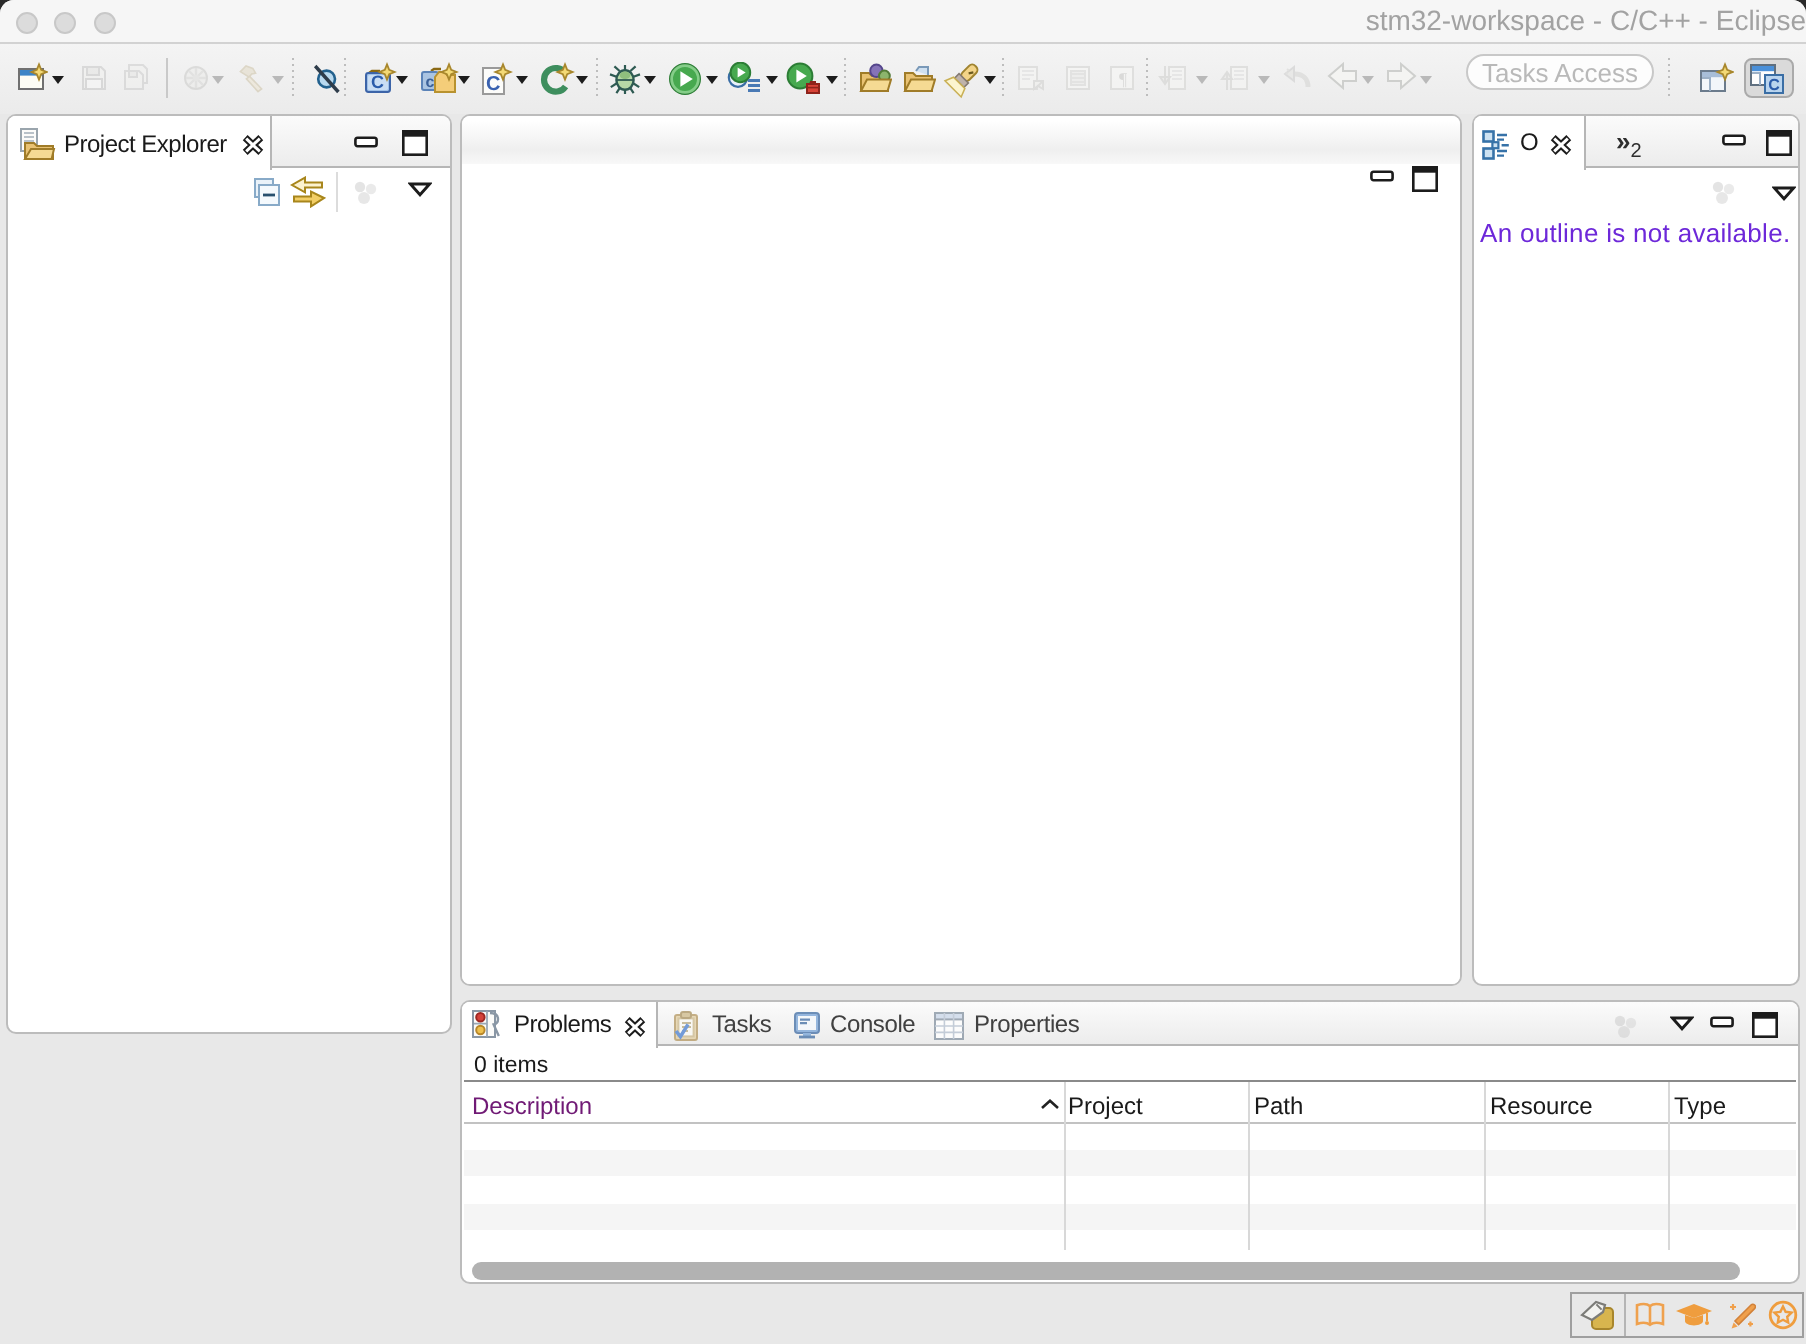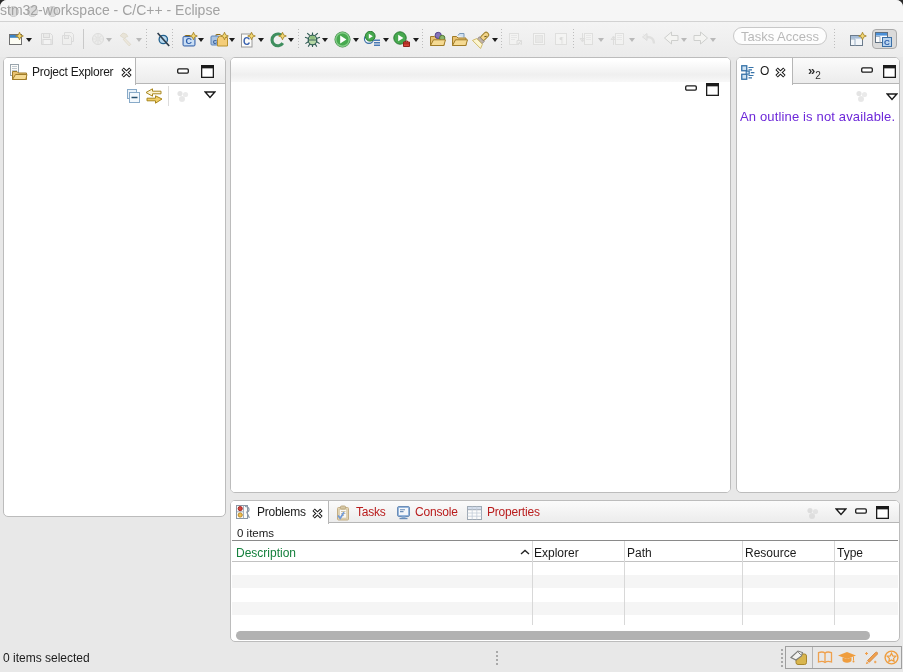--- a/index.html
+++ b/index.html
@@ -1,40 +1,40 @@
 <!DOCTYPE html>
 <html><head>
 <meta charset="utf-8">
 <style>
 *{margin:0;padding:0;box-sizing:border-box}
 html,body{width:903px;height:672px;background:#2a2a2a;font-family:"Liberation Sans",sans-serif;overflow:hidden}
 #win{position:relative;width:903px;height:672px;background:#e8e8e8;border-radius:7px 7px 0 0;overflow:hidden}
 
 #titlebar{position:absolute;left:0;top:0;width:903px;height:22px;background:#f6f6f6;border-bottom:1px solid #d2d2d2}
 .tl{position:absolute;top:6px;width:11px;height:11px;border-radius:50%;background:#dcdcdc;border:1px solid #c8c8c8}
-#title{position:absolute;left:0;top:0;width:903px;height:22px;line-height:21px;text-align:left;font-size:14px;color:#a2a2a2}
+#title{position:absolute;left:0;top:0;width:903px;height:22px;line-height:21px;text-align:right;font-size:14px;color:#a2a2a2}
 
 #toolbar{position:absolute;left:0;top:22px;width:903px;height:35px;background:linear-gradient(#f4f4f4,#ebebeb)}
 .ti{position:absolute;top:9px;width:16px;height:16px}
 .dd{position:absolute;top:16px;width:0;height:0;border-left:3.5px solid transparent;border-right:3.5px solid transparent;border-top:4.5px solid #1c1c1c}
 .dd.gray{border-top-color:#b9b9b9}
 .sepline{position:absolute;top:7px;height:20px;width:1px;background:#c9c9c9}
 .sepdot{position:absolute;top:7px;height:20px;width:1px;background-image:linear-gradient(#bdbdbd 33%,rgba(0,0,0,0) 0%);background-size:1px 3px}
 #qa{position:absolute;left:733px;top:5px;width:94px;height:18px;border:1px solid #c8c8c8;border-radius:9px;background:#fdfdfd;color:#b9b9b9;font-size:13px;text-align:center;line-height:17px}
 #perspbtn{position:absolute;left:872px;top:7px;width:25px;height:20px;background:#dadada;border:1px solid #aaa;border-radius:4px}
 
 .panel{position:absolute;background:#fff;border:1px solid #bcbcbc;border-radius:5px}
 #pleft{left:3px;top:57px;width:223px;height:460px}
 #peditor{left:230px;top:57px;width:501px;height:436px}
 #poutline{left:736px;top:57px;width:164px;height:436px}
 #pbottom{left:230px;top:500px;width:670px;height:142px}
 .tabrow{position:absolute;left:0;top:0;right:0;height:26px;background:linear-gradient(#fbfbfb,#ececec);border-bottom:1px solid #b6b6b6;border-radius:4px 4px 0 0}
 .seltab{position:absolute;top:0;height:27px;background:#fff;border-right:1px solid #b6b6b6;z-index:2}
 .tabtext{font-size:12px;letter-spacing:-0.25px;color:#1a1a1a}
-.graytab{font-size:12px;letter-spacing:-0.2px;color:#b91c1c}
+.graytab{font-size:12px;letter-spacing:-0.2px;color:#404040}
 
 #edhead{position:absolute;left:0;top:0;right:0;height:24px;background:linear-gradient(#ffffff 10%,#efefef 70%,#f8f8f8 100%);border-radius:4px 4px 0 0}
 #edbody{position:absolute;left:0;top:26px;right:0;bottom:0;background:#fff;border-radius:0 0 4px 4px}
 
 .hline{position:absolute;height:1px;background:#b6b6b6}
 .vline{position:absolute;width:1px;background:#d8d8d8}
 .stripe{position:absolute;left:1px;background:#f5f5f5}
 #hscroll{position:absolute;border-radius:4.5px;background:#b2b2b2}
 
 #status{position:absolute;left:0;top:642px;width:903px;height:30px;background:#e8e8e8}
@@ -480,44 +480,39 @@
         </svg>
       </span>
     <span class="abs" style="left:645px;top:5px;z-index:3">
         <svg width="13" height="13" viewBox="0 0 13 13">
           <rect x="0.65" y="0.65" width="11.7" height="11.7" fill="#fff" stroke="#1c1c1c" stroke-width="1.3"></rect>
           <rect x="0.65" y="0.65" width="11.7" height="2.7" fill="#1c1c1c"></rect>
         </svg>
       </span>
     <div class="abs" style="left:6px;top:26px;font-size:11.5px;color:#1a1a1a">0 items</div>
     <div class="hline" style="left:1px;right:1px;top:39px;background:#8a8a8a"></div>
-    <div class="abs" style="left:5px;top:45px;font-size:12px;color:#15803d">Description</div>
+    <div class="abs" style="left:5px;top:45px;font-size:12px;color:#701a75">Description</div>
     <span class="abs" style="left:289px;top:48px">
         <svg width="10" height="6" viewBox="0 0 10 6">
           <path d="M1 5L5 1.4 9 5" fill="none" stroke="#222" stroke-width="1.3"></path>
         </svg>
       </span>
-    <div class="abs" style="left:303px;top:45px;font-size:12px;color:#1a1a1a">Explorer</div>
+    <div class="abs" style="left:303px;top:45px;font-size:12px;color:#1a1a1a">Project</div>
     <div class="abs" style="left:396px;top:45px;font-size:12px;color:#1a1a1a">Path</div>
     <div class="abs" style="left:514px;top:45px;font-size:12px;color:#1a1a1a">Resource</div>
     <div class="abs" style="left:606px;top:45px;font-size:12px;color:#1a1a1a">Type</div>
     <div class="hline" style="left:1px;right:1px;top:60px;background:#c2c2c2"></div>
     <div class="stripe" style="top:74px;height:13px;right:1px"></div>
     <div class="stripe" style="top:101px;height:13px;right:1px"></div>
     <div class="vline" style="left:301px;top:40px;height:84px"></div>
     <div class="vline" style="left:393px;top:40px;height:84px"></div>
     <div class="vline" style="left:511px;top:40px;height:84px"></div>
     <div class="vline" style="left:603px;top:40px;height:84px"></div>
     <div id="hscroll" style="left:5px;top:130px;width:634px;height:9px"></div>
   </div>
-  <div id="status">
-    <div id="stext">0 items selected</div>
-    <span class="abs" style="left:496px;top:9px;width:2px;height:15px;background-image:linear-gradient(#a9a9a9 40%,rgba(0,0,0,0) 0%);background-size:2px 4px"></span>
-    <span class="abs" style="left:781px;top:7px;width:2px;height:18px;background-image:linear-gradient(#a9a9a9 40%,rgba(0,0,0,0) 0%);background-size:2px 4px"></span>
-  </div>
   <div id="tray">
     <span class="abs" style="left:4px;top:2px">
         <svg width="18" height="17" viewBox="0 0 18 17">
           <rect x="6" y="5" width="10.5" height="10.5" rx="2" fill="#d8b54e" stroke="#a8862c"></rect>
           <path d="M1 8.5L8 2l4.5 1.5-1 3.5L6 11z" fill="#f2f2ef" stroke="#7c7c78" stroke-width="1.1"></path>
           <path d="M8.2 3.2L10.8 5.8" stroke="#7c7c78" stroke-width="1"></path>
         </svg>
       </span>
     <span class="abs" style="left:26px;top:0;width:1px;height:21px;background:#b5b5b5"></span>
     <span class="abs" style="left:31px;top:4px">

